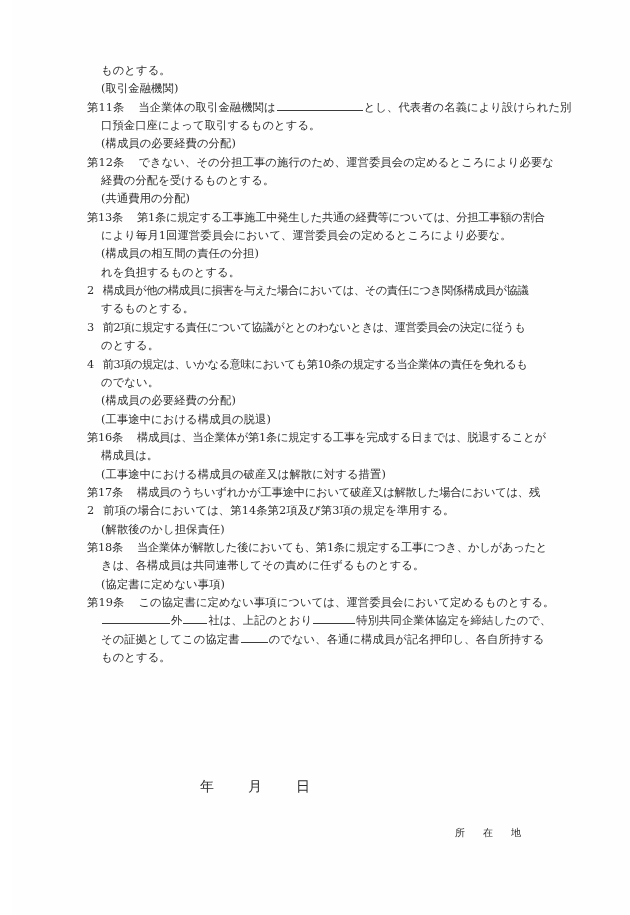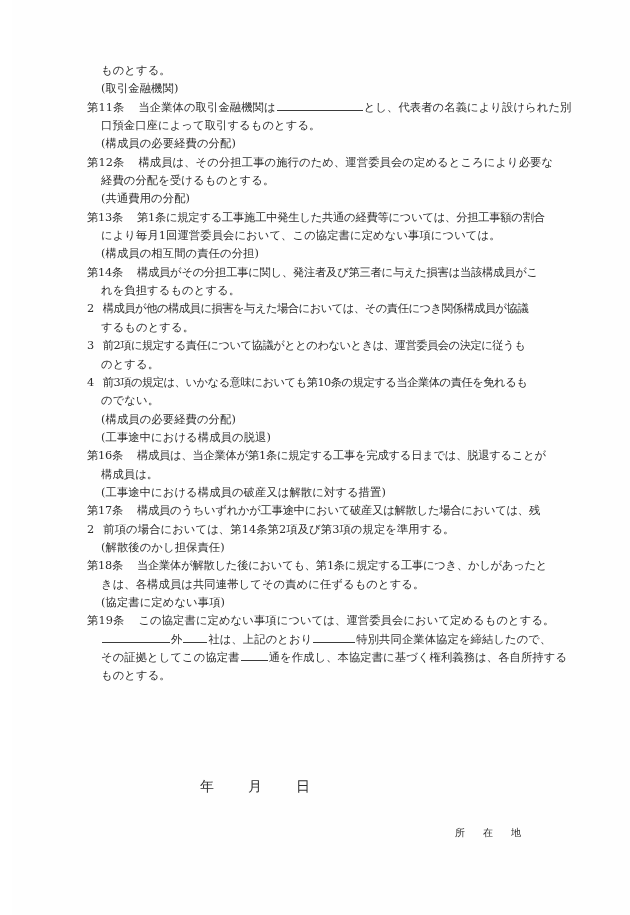--- a/index.html
+++ b/index.html
@@ -118,33 +118,32 @@
     <div class="ln cont"><span>ものとする。</span></div>
 
     <div class="ln cap"><span>(取引金融機関)</span></div>
 
     <div class="ln art"><span>第11条</span><span class="gap"></span><span>当企業体の取引金融機関は</span><span class="blank w-xl"></span><span>とし、代表者の名義により設けられた別</span></div>
 
     <div class="ln cont"><span>口預金口座によって取引するものとする。</span></div>
 
     <div class="ln cap"><span>(構成員の必要経費の分配)</span></div>
 
-    <div class="ln art"><span>第12条</span><span class="gap"></span><span>構成員は、その分担工事の施行のため、運営委員会の定めるところにより必要な</span></div>
+    <div class="ln art"><span>第12条</span><span class="gap"></span><span>できない、その分担工事の施行のため、運営委員会の定めるところにより必要な</span></div>
 
     <div class="ln cont"><span>経費の分配を受けるものとする。</span></div>
 
     <div class="ln cap"><span>(共通費用の分配)</span></div>
 
     <div class="ln art tight"><span>第13条</span><span class="gap"></span><span>第1条に規定する工事施工中発生した共通の経費等については、分担工事額の割合</span></div>
 
-    <div class="ln cont"><span>により毎月1回運営委員会において、この協定書に定めない事項については。</span></div>
+    <div class="ln cont"><span>により毎月1回運営委員会において、運営委員会の定めるところにより必要な。</span></div>
 
     <div class="ln cap"><span>(構成員の相互間の責任の分担)</span></div>
 
-    <div class="ln art tight"><span>第14条</span><span class="gap"></span><span>構成員がその分担工事に関し、発注者及び第三者に与えた損害は当該構成員がこ</span></div>
 
     <div class="ln cont"><span>れを負担するものとする。</span></div>
 
     <div class="ln num tighter"><span>2</span><span class="gap-sm"></span><span>構成員が他の構成員に損害を与えた場合においては、その責任につき関係構成員が協議</span></div>
 
     <div class="ln cont"><span>するものとする。</span></div>
 
     <div class="ln num tighter"><span>3</span><span class="gap-sm"></span><span>前2項に規定する責任について協議がととのわないときは、運営委員会の決定に従うも</span></div>
 
     <div class="ln cont"><span>のとする。</span></div>
@@ -174,21 +173,21 @@
     <div class="ln art tight"><span>第18条</span><span class="gap"></span><span>当企業体が解散した後においても、第1条に規定する工事につき、かしがあったと</span></div>
 
     <div class="ln cont"><span>きは、各構成員は共同連帯してその責めに任ずるものとする。</span></div>
 
     <div class="ln cap"><span>(協定書に定めない事項)</span></div>
 
     <div class="ln art"><span>第19条</span><span class="gap"></span><span>この協定書に定めない事項については、運営委員会において定めるものとする。</span></div>
 
     <div class="ln cont"><span class="blank w-lg"></span><span>外</span><span class="blank w-xs"></span><span>社は、上記のとおり</span><span class="blank w-md"></span><span>特別共同企業体協定を締結したので、</span></div>
 
-    <div class="ln cont"><span>その証拠としてこの協定書</span><span class="blank w-sm"></span><span>通を作成し、本協定書に基づく権利義務は、各自所持する</span></div>
+    <div class="ln cont"><span>その証拠としてこの協定書</span><span class="blank w-sm"></span><span>のでない、各通に構成員が記名押印し、各自所持する</span></div>
 
     <div class="ln cont"><span>ものとする。</span></div>
 
   </div>
 
   <div class="date-line"><span>年</span><span class="dsp"></span><span>月</span><span class="dsp"></span><span>日</span></div>
 
   <div class="addr-line"><span>所</span><span class="asp"></span><span>在</span><span class="asp"></span><span>地</span></div>
 
 </div>

